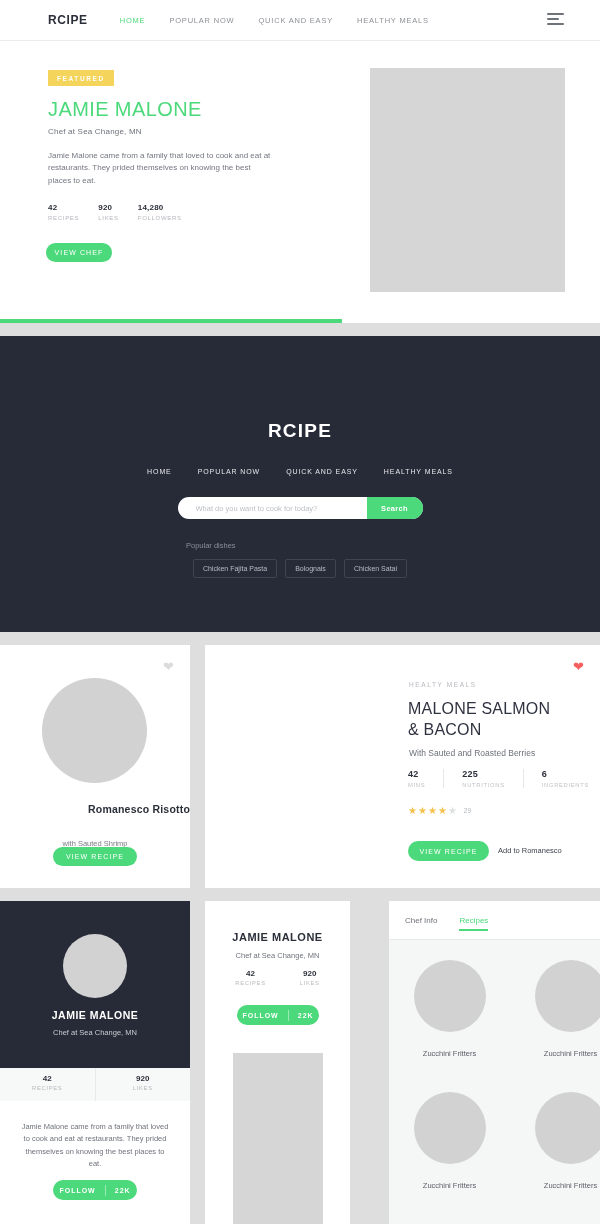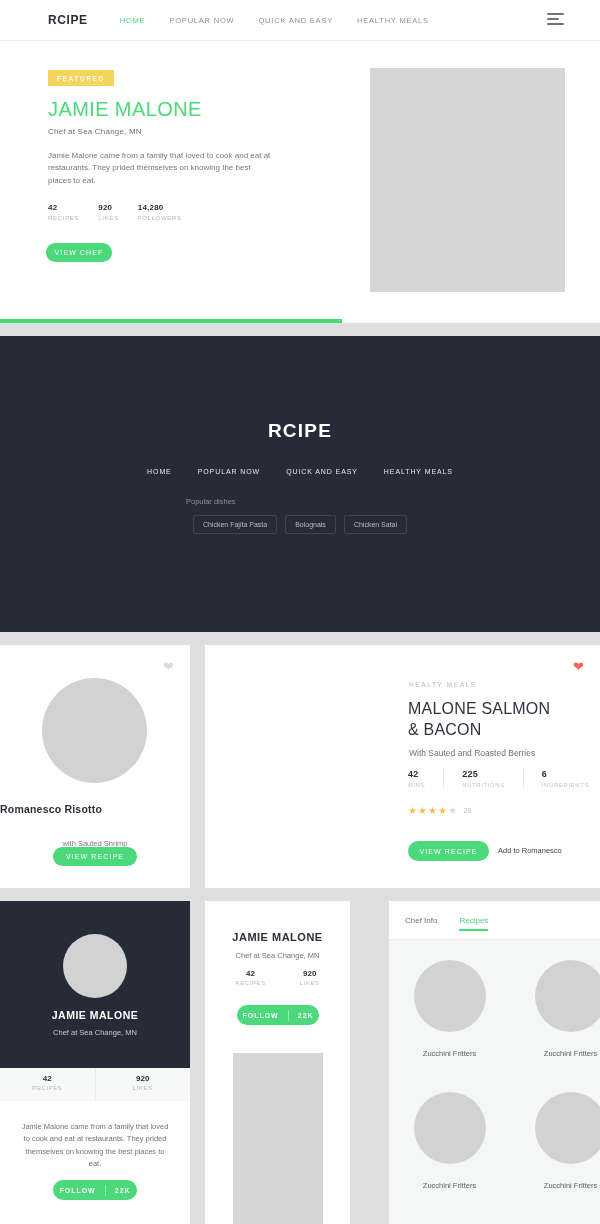--- a/index.html
+++ b/index.html
@@ -125,21 +125,21 @@
     background: #ffffff;
   }
   .heart {
     position: absolute; right: 16px; top: 15px; font-size: 13px; line-height: 1;
   }
   .heart.grey { color: #dadcdd; }
   .heart.red { color: #f85f5f; }
   .circle-img { border-radius: 50%; background: #d2d2d2; }
   .risotto-circle { position: absolute; left: 42px; top: 33px; width: 105px; height: 105px; }
   .risotto-title {
-    position: absolute; left: 0; right: 0; top: 158px; text-align: left;
+    position: absolute; left: 0; right: 0; top: 158px; text-align: right;
     font-size: 10.5px; font-weight: bold; color: #2b2f3a; letter-spacing: .2px;
   }
   .risotto-sub {
     position: absolute; left: 0; right: 0; top: 178px; text-align: center;
     font-size: 7.5px; color: #787c84; margin-top: 16px;
   }
   .risotto-btn { position: absolute; left: 53px; top: 202px; width: 84px; height: 19px; }
 
   .card-salmon {
     position: absolute; left: 205px; top: 645px; width: 395px; height: 243px;
@@ -322,20 +322,24 @@
   <div class="gap1"></div>
 
   <div class="dark">
     <div class="dark-brand">RCIPE</div>
     <div class="dark-nav">
       <span>HOME</span>
       <span>POPULAR NOW</span>
       <span>QUICK AND EASY</span>
       <span>HEALTHY MEALS</span>
     </div>
+    <div class="searchbar">
+      <input type="text" placeholder="What do you want to cook for today?" style="">
+      <button class="search-btn">Search</button>
+    </div>
     <div class="popular-label">Popular dishes</div>
     <div class="tags">
       <span class="tag">Chicken Fajita Pasta</span>
       <span class="tag">Bolognais</span>
       <span class="tag">Chicken Satai</span>
     </div>
   </div>
   <div class="gap2"></div>
 
   <div class="card-risotto">

